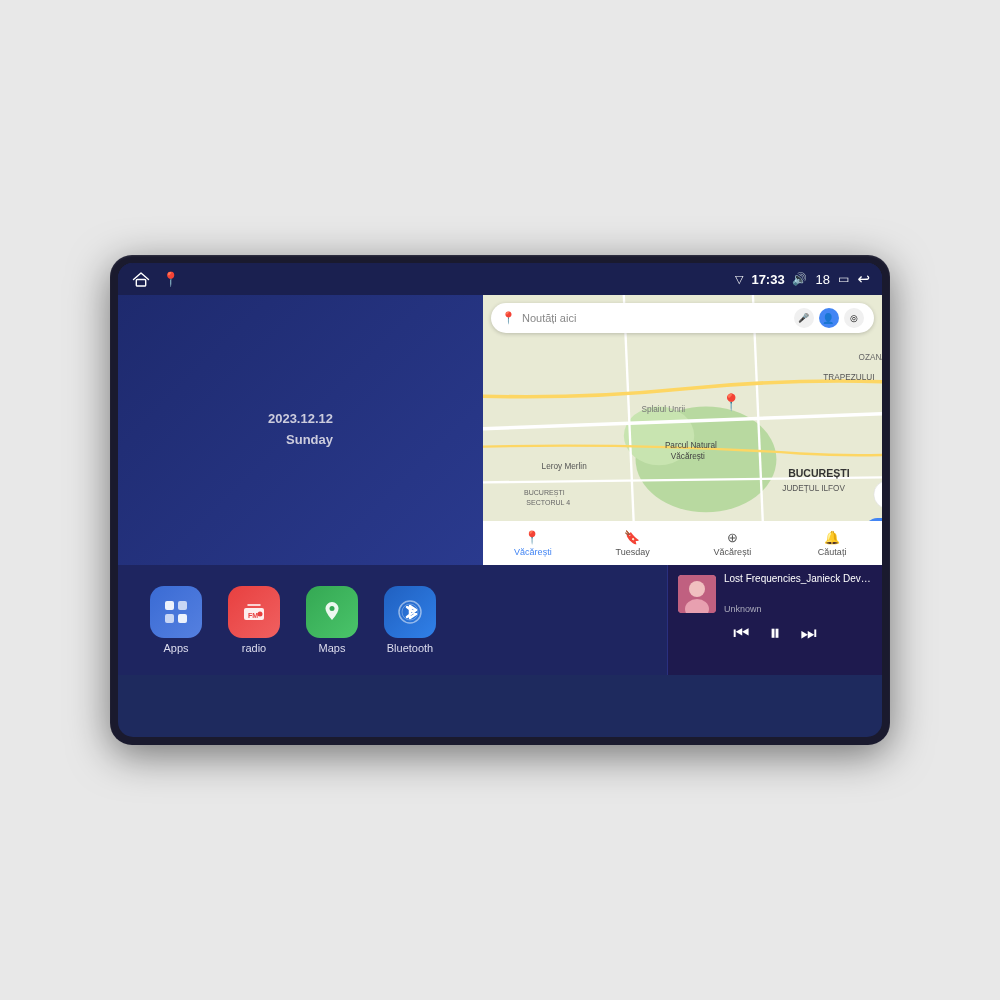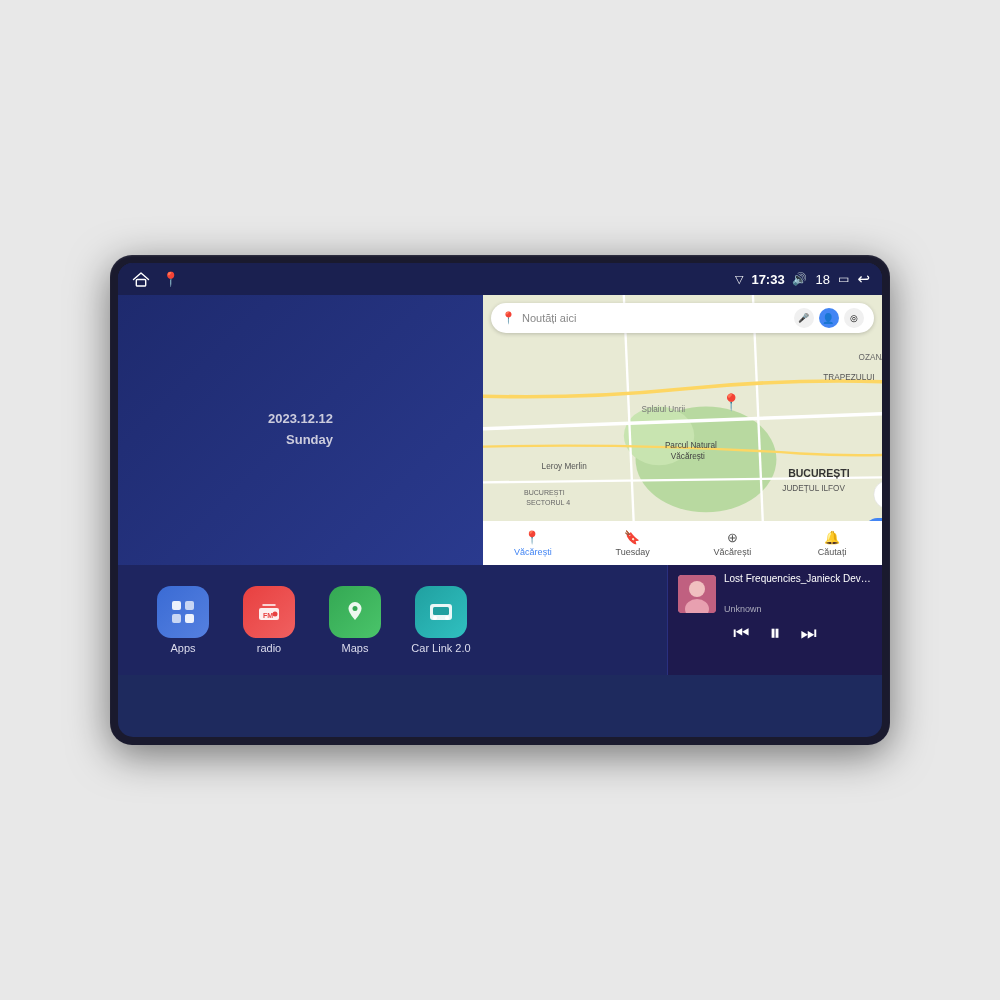--- a/index.html
+++ b/index.html
@@ -206,22 +206,21 @@
       height: 110px;
       background: #1e2560;
       display: flex;
       flex-shrink: 0;
     }
     
     .apps-row {
       display: flex;
       align-items: center;
       justify-content: flex-start;
-      padding: 10px 26px;
-      gap: 8px;
+      padding: 10px 19px;
       flex: 1;
     }
     .app-item {
       display: flex;
       flex-direction: column;
       align-items: center;
       justify-content: center;
       width: 78px;
       cursor: pointer;
       gap: 4px;
@@ -449,32 +448,31 @@
           <div class="app-item">
             <div class="app-icon-wrap maps-bg">
               <svg width="28" height="28" viewBox="0 0 28 28" fill="none">
                 <path d="M14 4C10.5 4 7.5 7 7.5 10.5C7.5 15 14 22 14 22C14 22 20.5 15 20.5 10.5C20.5 7 17.5 4 14 4Z" fill="white" opacity="0.9"></path>
                 <circle cx="14" cy="10.5" r="2.5" fill="#34a853"></circle>
               </svg>
             </div>
             <span class="app-label">Maps</span>
           </div>
 
-
           <div class="app-item">
-            <div class="app-icon-wrap carlink-bg">
+            <div class="app-icon-wrap bt-bg">
               <svg width="28" height="28" viewBox="0 0 28 28" fill="none">
-                <rect x="3" y="6" width="22" height="16" rx="3" fill="white" opacity="0.9"></rect>
-                <rect x="6" y="9" width="16" height="8" rx="1.5" fill="#20a0a0"></rect>
-                <circle cx="8" cy="20" r="2" fill="white"></circle>
-                <circle cx="20" cy="20" r="2" fill="white"></circle>
+                <path d="M11 9L20 16L14 20V8L20 12L11 19" stroke="white" stroke-width="2.5" stroke-linecap="round" stroke-linejoin="round" fill="none"></path>
+                <circle cx="14" cy="14" r="11" stroke="white" stroke-width="1.5" opacity="0.5" fill="none"></circle>
+                <circle cx="14" cy="14" r="8" stroke="white" stroke-width="1" opacity="0.3" fill="none"></circle>
               </svg>
             </div>
-            <span class="app-label">Car Link 2.0</span>
-          </div>
+            <span class="app-label">Bluetooth</span>
+          </div>
+
         </div>
 
         <div class="music-widget">
           <div class="music-top">
             <div class="music-art">
 
               <svg width="38" height="38" viewBox="0 0 38 38">
                 <rect width="38" height="38" fill="#c06080"></rect>
                 <ellipse cx="19" cy="14" rx="8" ry="8" fill="#f0c0c0"></ellipse>
                 <ellipse cx="19" cy="34" rx="12" ry="10" fill="#e8a0b0"></ellipse>

